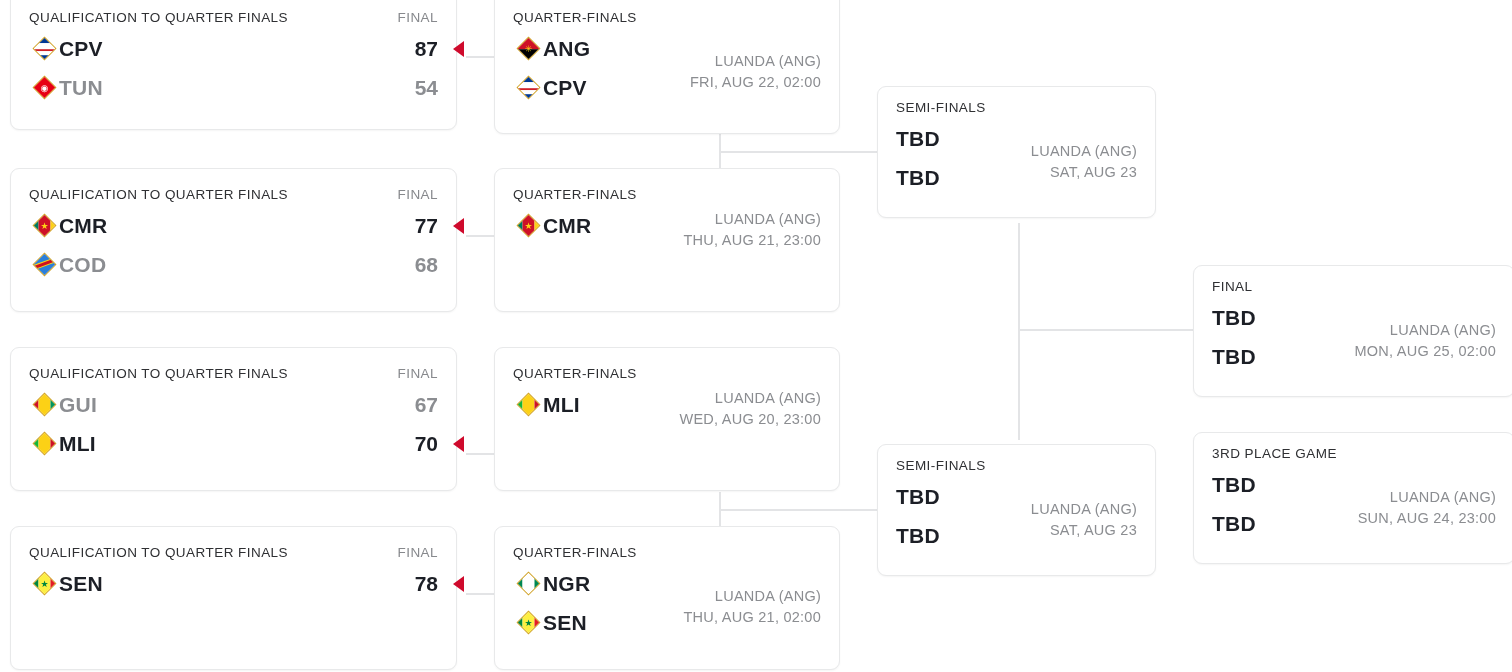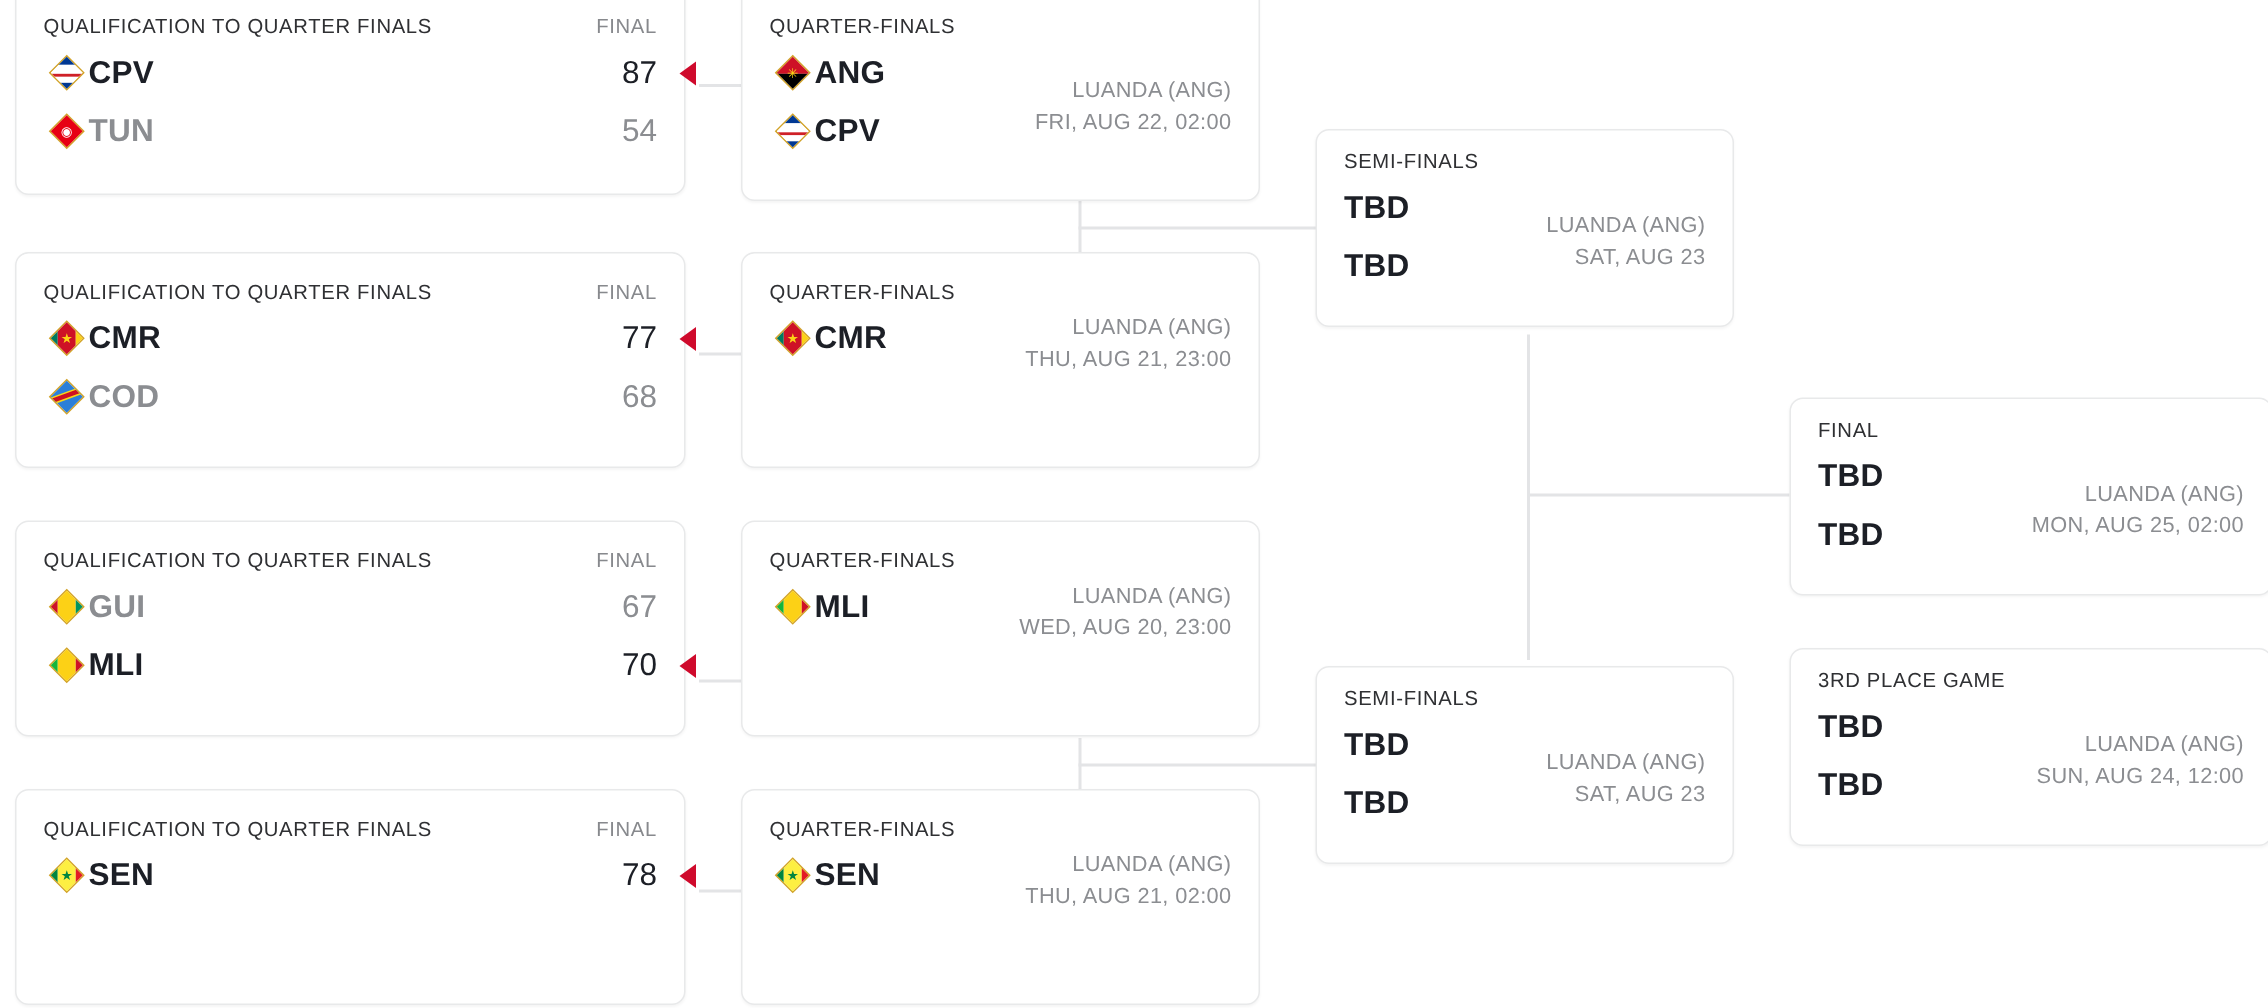--- a/index.html
+++ b/index.html
@@ -45,21 +45,21 @@
   }
   .team-abbr {
     font-size: 21px; font-weight: bold; letter-spacing: 0.2px;
     color: #8b8d91;
   }
   .team-row.winner .team-abbr { color: #1c1f26; }
   .team-row.tbd .team-abbr { color: #1c1f26; margin-left: 0; }
 
   .score {
     position: absolute; right: 0; top: 50%; transform: translateY(-50%);
-    font-size: 21px; font-weight: normal; color: #8b8d91; text-align: center;
+    font-size: 21px; font-weight: bold; color: #8b8d91; text-align: center;
   }
   .team-row.winner .score { color: #1c1f26; }
 
   
   .winner-arrow {
     position: absolute; right: -26px; top: 50%;
     transform: translateY(-50%);
     width: 0; height: 0;
     border-top: 8px solid transparent;
     border-bottom: 8px solid transparent;
@@ -366,20 +366,34 @@
   <div class="card" style="left:494px; top:526px; width:346px; height:144px;">
     <div class="card-head" style="padding-top:18px;">
       <span class="round-label">QUARTER-FINALS</span>
     </div>
     <div class="card-body">
       <div class="team-row winner">
         <span class="flag-wrap">
             <span class="diamond">
               <span class="inner">
                 <span class="stripes-v">
+                  <i style="background:#008751"></i>
+                  <i style="background:#ffffff"></i>
+                  <i style="background:#008751"></i>
+                </span>
+              </span>
+            </span>
+          </span>
+        <span class="team-abbr">NGR</span>
+      </div>
+      <div class="team-row winner">
+        <span class="flag-wrap">
+            <span class="diamond">
+              <span class="inner">
+                <span class="stripes-v">
                   <i style="background:#00853f"></i>
                   <i style="background:#fdef42"></i>
                   <i style="background:#e31b23"></i>
                 </span>
                 <span class="emblem" style="color:#00853f">★</span>
               </span>
             </span>
           </span>
         <span class="team-abbr">SEN</span>
       </div>
@@ -450,18 +464,18 @@
     </div>
     <div class="card-body">
       <div class="team-row tbd">
         <span class="team-abbr">TBD</span>
       </div>
       <div class="team-row tbd">
         <span class="team-abbr">TBD</span>
       </div>
       <div class="meta">
         <div>LUANDA (ANG)</div>
-        <div>SUN, AUG 24, 12:00</div>
+        <div>SUN, AUG 24, 23:00</div>
       </div>
     </div>
   </div>
 
 </div>
 
 </body></html>

